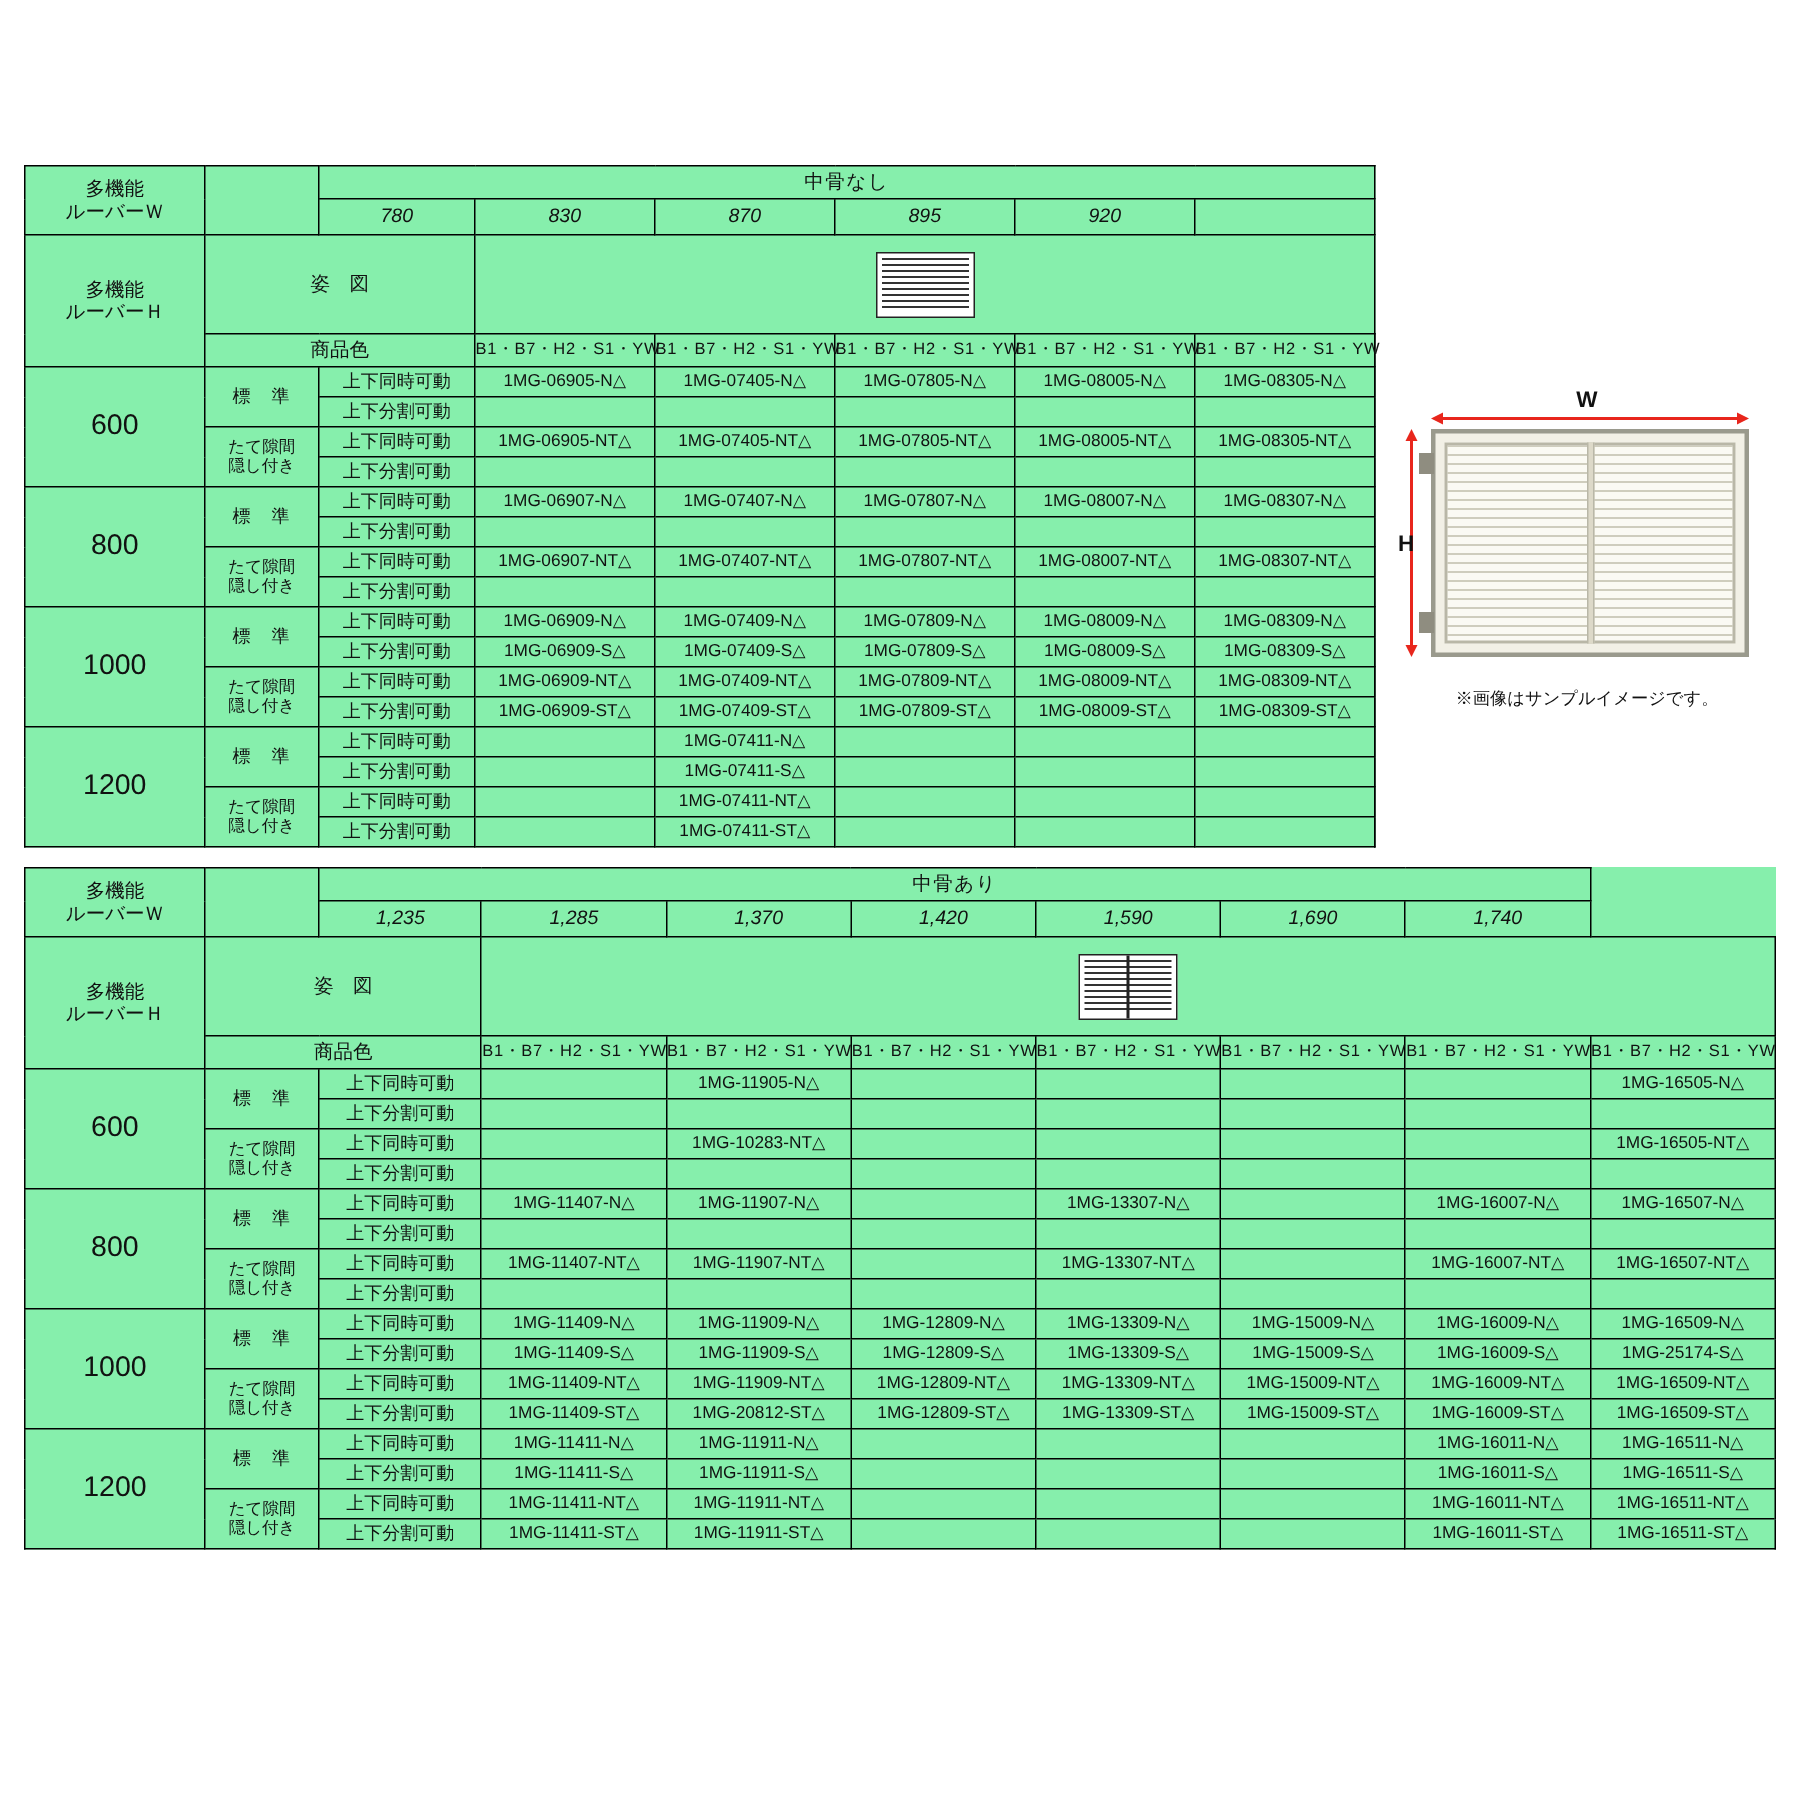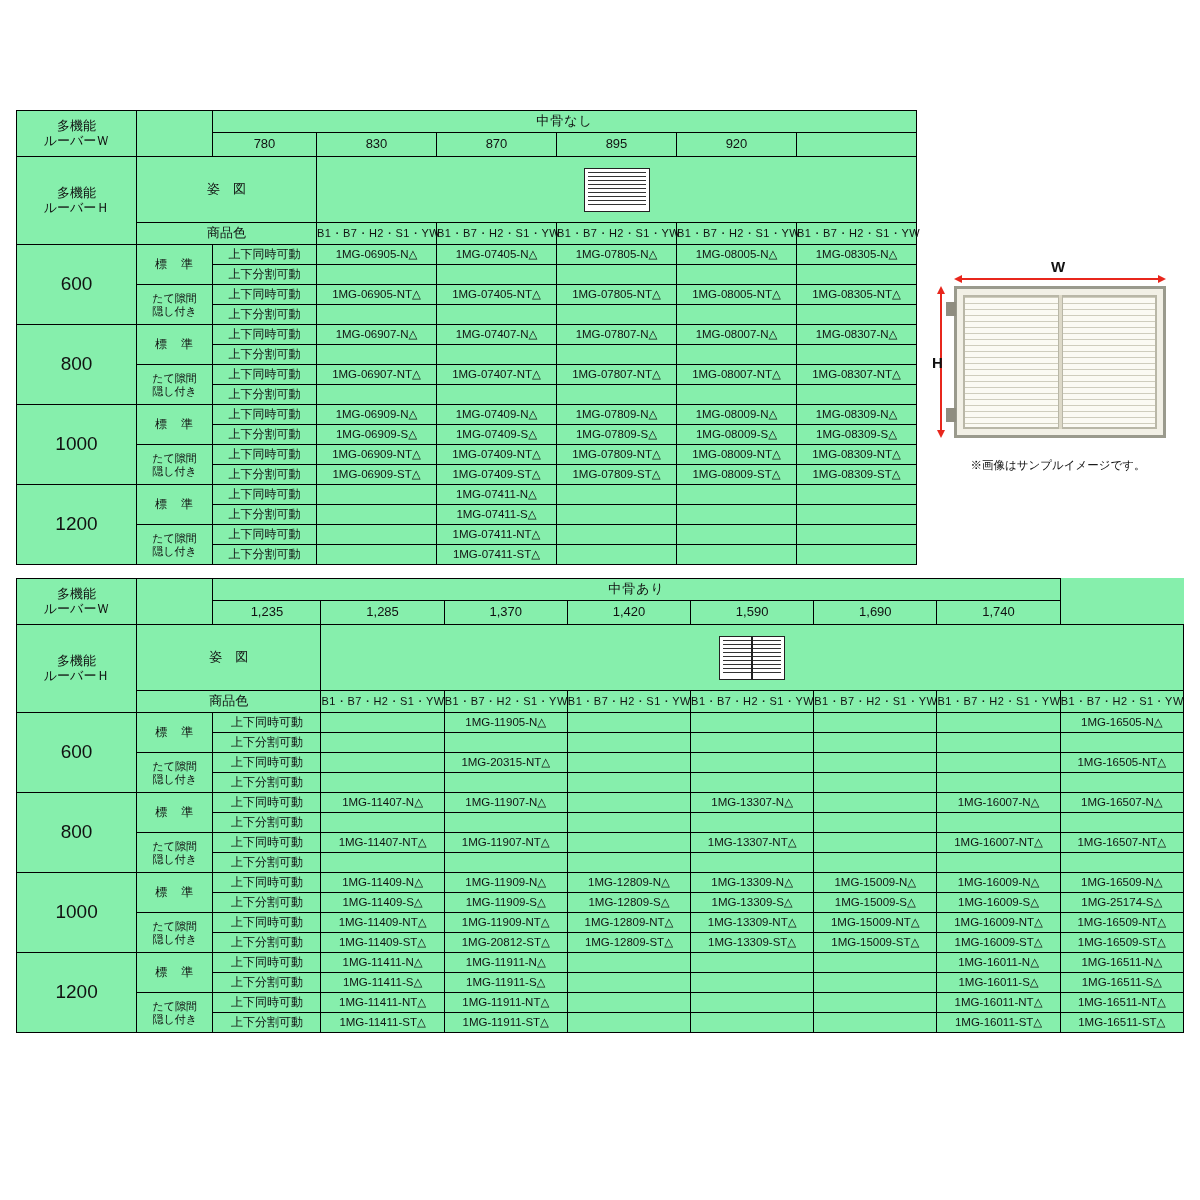--- a/index.html
+++ b/index.html
@@ -37,21 +37,21 @@
     text-align:center;
     vertical-align:middle;
     font-weight:normal;
     line-height:1.1;
   }
   .t1 { position:absolute; left:16px; top:110px; width:900px; }
   .t2 { position:absolute; left:16px; top:578px; width:1168px; }
 
   .lbl-head { font-size:13px; }
   .hdr-big { font-size:13px; letter-spacing:1px;margin-top:40px; }
-  .wsize { font-size:13px; }
+  .wsize { font-size:13px;font-style:italic; }
   .hval { font-size:19px; font-weight:bold; }
   .iro { font-size:11px; letter-spacing:0.5px; white-space:nowrap; }
   .code { font-size:11.5px; white-space:nowrap; }
   .rowlbl { font-size:12px; letter-spacing:1px; white-space:nowrap; }
   .rowlbl2 { font-size:11px; letter-spacing:0px; white-space:nowrap; line-height:1.25;}
   .mode { font-size:12px; letter-spacing:0px; white-space:nowrap; }
 
   .dashed-b { border-bottom:1px dashed #666 !important; }
 
   .cellpad { padding:2px 3px; }
@@ -422,21 +422,21 @@
         <td class="cellpad code"></td>
         <td class="cellpad code"></td>
       </tr>
       <tr>
         <td rowspan="2" class="cellpad rowlbl2">
           <div>たて隙間</div>
           <div>隠し付き</div>
         </td>
         <td class="cellpad mode dashed-b" style="height:20px">上下同時可動</td>
         <td class="cellpad code dashed-b"></td>
-        <td class="cellpad code dashed-b">1MG-20315-NT△</td>
+        <td class="cellpad code dashed-b">1MG-10283-NT△</td>
         <td class="cellpad code dashed-b"></td>
         <td class="cellpad code dashed-b"></td>
         <td class="cellpad code dashed-b"></td>
         <td class="cellpad code dashed-b"></td>
         <td class="cellpad code dashed-b">1MG-16505-NT△</td>
       </tr>
       <tr>
         <td class="cellpad mode" style="height:20px">上下分割可動</td>
         <td class="cellpad code"></td>
         <td class="cellpad code"></td>

